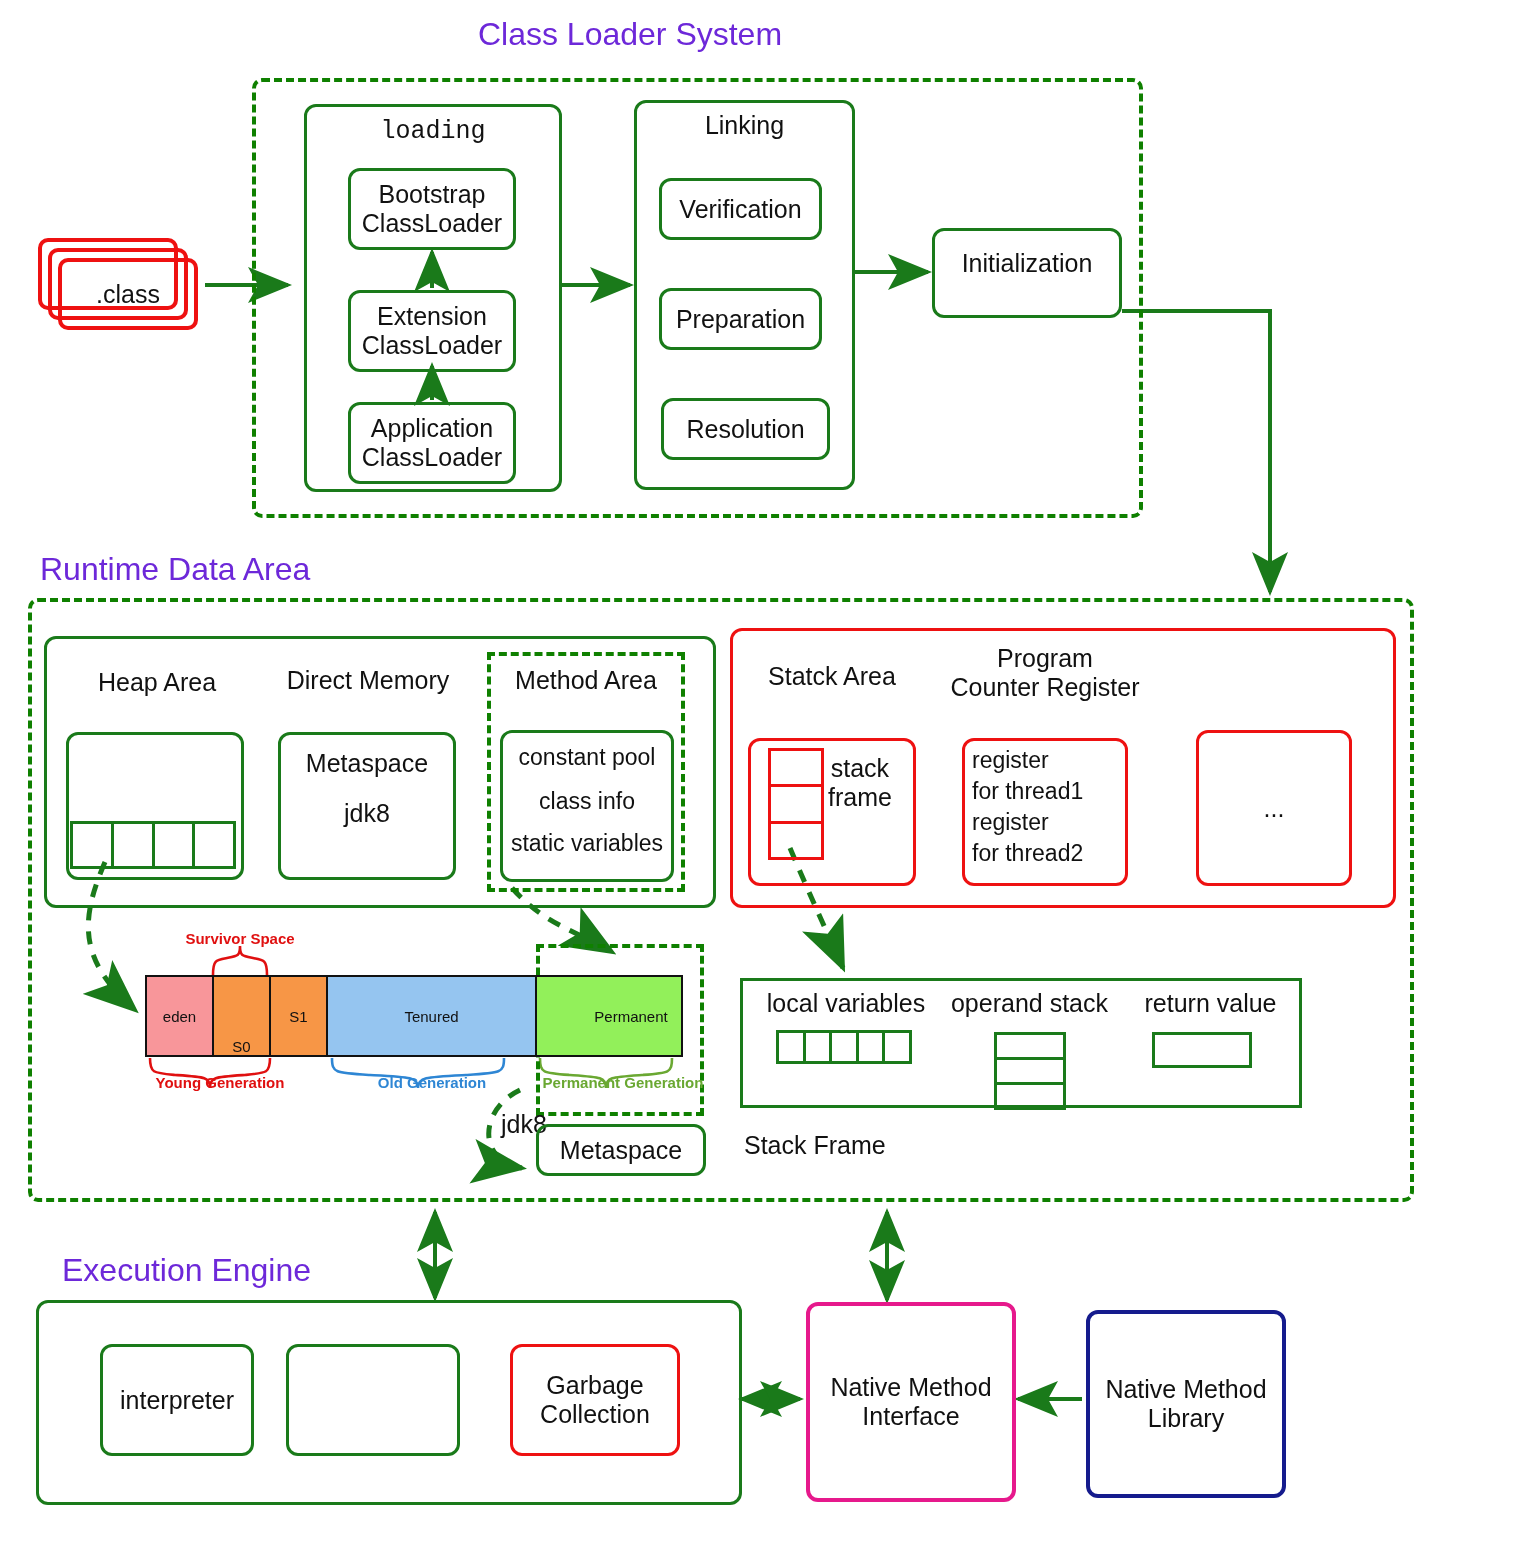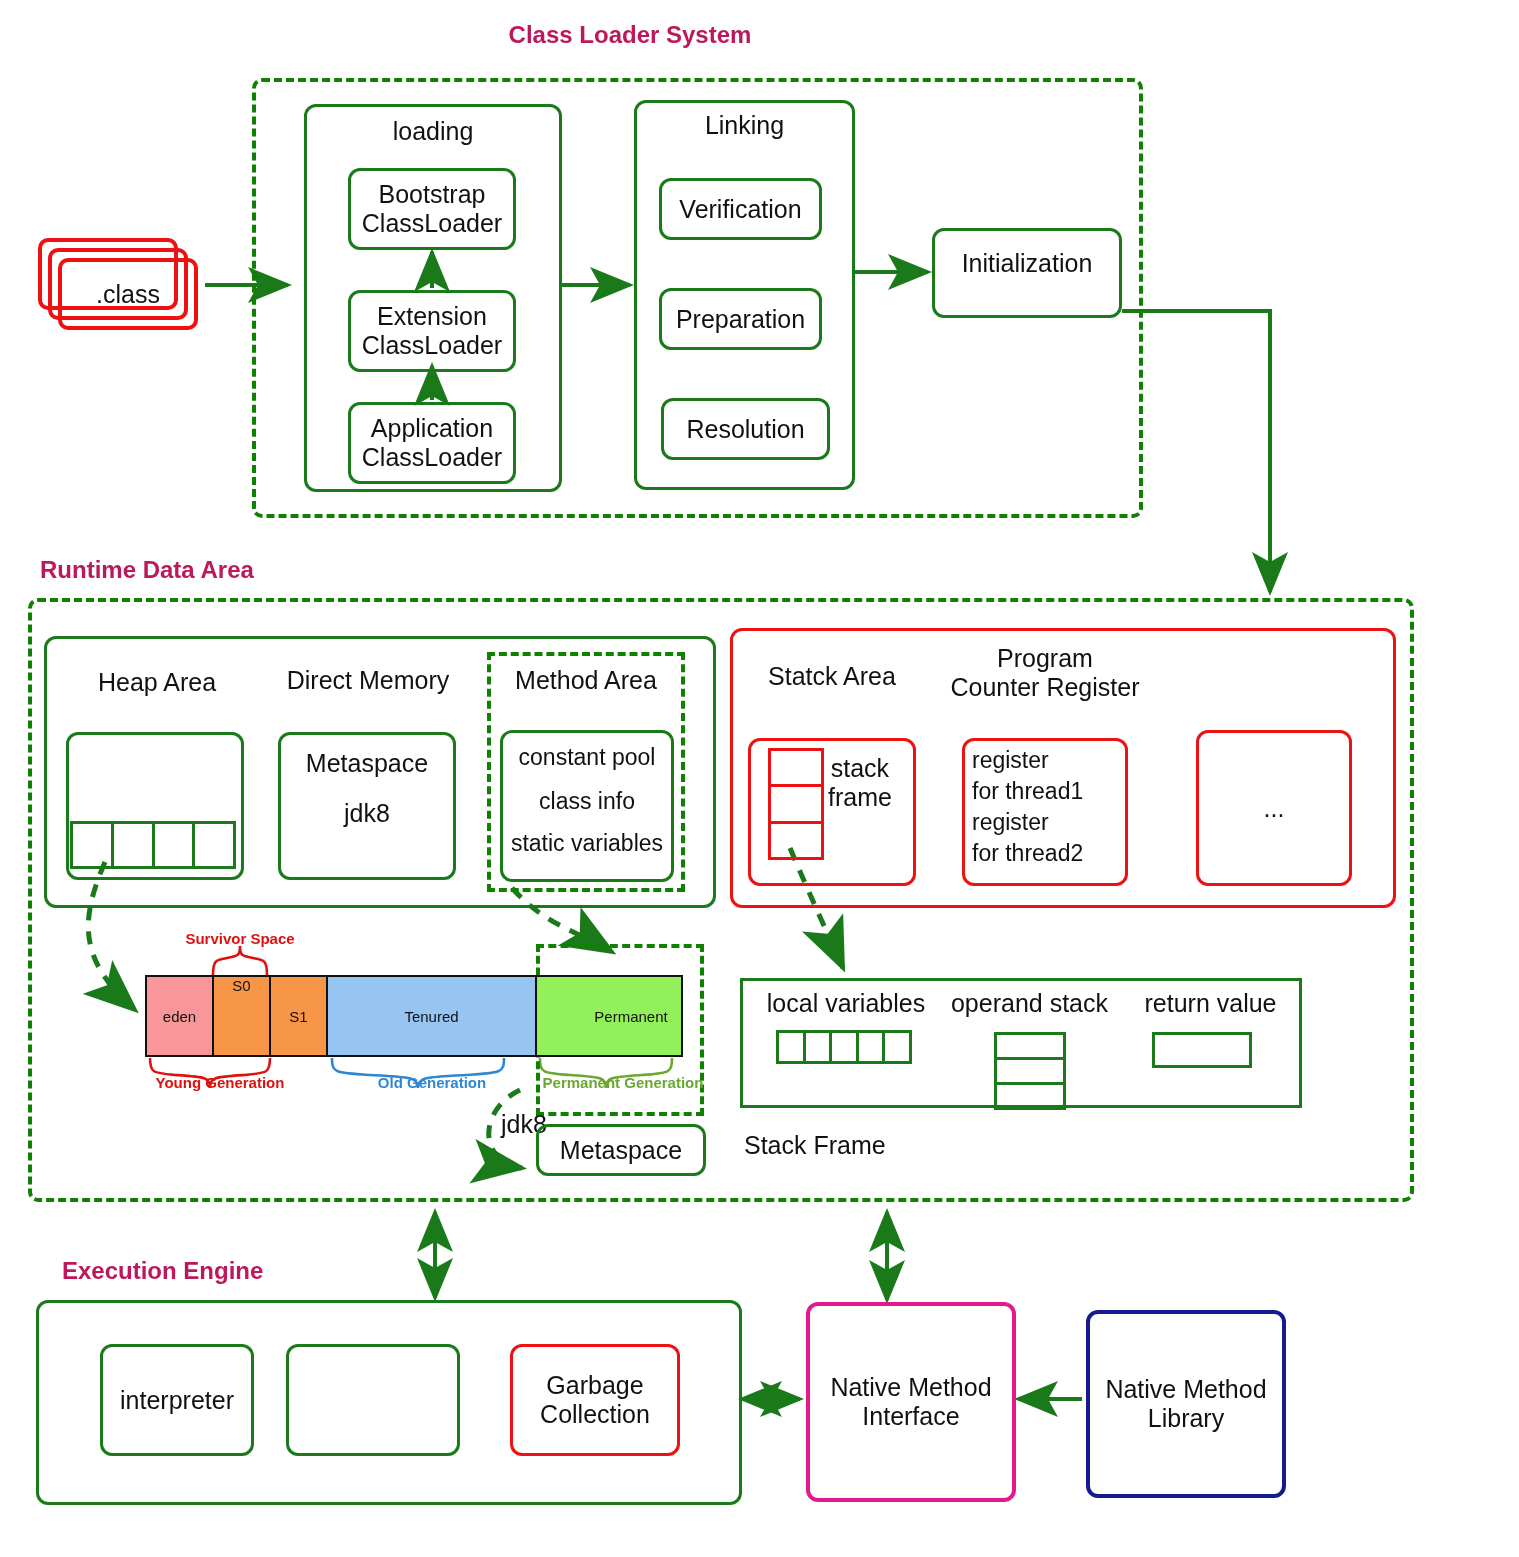--- a/index.html
+++ b/index.html
@@ -28,21 +28,21 @@
   
   .g-solid{border:3px solid #1a7a1a;border-radius:12px;background:transparent;}
   .g-solid-sq{border:3px solid #1a7a1a;background:transparent;}
   .g-dash{border:4px dashed #0f8000;border-radius:10px;background:transparent;}
   .g-dash-sq{border:4px dashed #0f8000;background:transparent;}
   .r-solid{border:3px solid #ee1111;border-radius:12px;background:transparent;}
   .r-solid-sq{border:3px solid #ee1111;background:transparent;}
   .m-solid{border:4px solid #e6198c;border-radius:12px;background:transparent;}
   .b-solid{border:4px solid #151b8d;border-radius:12px;background:transparent;}
 
-  .title{font-size:24px;color:#be185d;font-weight:bold;}
+  .title{font-size:32px;color:#6d28d9;}
   .boxtext{font-size:25px;color:#111;}
   .boxtext-sm{font-size:23px;color:#111;}
   .tiny{font-size:15px;color:#111;}
   .tinyb{font-size:15px;font-weight:bold;}
   .watermark{font-size:17px;color:#c9c9c9;letter-spacing:.5px;margin-top:48px;}
 
   svg.overlay{position:absolute;left:0;top:0;width:1519px;height:1557px;pointer-events:none;}
 </style>
 </head>
 <body>
@@ -103,21 +103,21 @@
   <div class="lbl title" style="left:440px;top:18px;width:380px;height:34px;">Class Loader System</div>
 
   <div class="abs g-dash" style="left:252px;top:78px;width:891px;height:440px;"></div>
 
   <div class="abs r-solid" style="left:38px;top:238px;width:140px;height:72px;border-radius:10px;border-width:4px;"></div>
   <div class="abs r-solid" style="left:48px;top:248px;width:140px;height:72px;border-radius:10px;border-width:4px;"></div>
   <div class="abs r-solid" style="left:58px;top:258px;width:140px;height:72px;border-radius:10px;border-width:4px;"></div>
   <div class="lbl boxtext" style="left:58px;top:258px;width:140px;height:72px;">.class</div>
 
   <div class="abs g-solid" style="left:304px;top:104px;width:258px;height:388px;"></div>
-  <div class="lbl boxtext" style="left:304px;top:114px;width:258px;height:34px;">loading</div>
+  <div class="lbl boxtext" style="left:304px;top:114px;width:258px;height:34px;font-family:Liberation Mono, monospace;">loading</div>
 
   <div class="abs g-solid" style="left:348px;top:168px;width:168px;height:82px;"></div>
   <div class="lbl boxtext" style="left:348px;top:168px;width:168px;height:82px;">Bootstrap
 ClassLoader</div>
 
   <div class="abs g-solid" style="left:348px;top:290px;width:168px;height:82px;"></div>
   <div class="lbl boxtext" style="left:348px;top:290px;width:168px;height:82px;">Extension
 ClassLoader</div>
 
   <div class="abs g-solid" style="left:348px;top:402px;width:168px;height:82px;"></div>
@@ -188,21 +188,21 @@
 
   <div class="abs r-solid" style="left:1196px;top:730px;width:156px;height:156px;"></div>
   <div class="lbl boxtext" style="left:1196px;top:730px;width:156px;height:156px;">...</div>
 
   <div class="abs" style="left:536px;top:944px;width:168px;height:172px;border:4px dashed #0f8000;"></div>
 
   <div class="abs" style="left:145px;top:975px;width:538px;height:82px;display:flex;border:2px solid #111;">
     <div style="width:65px;background:#f8969a;border-right:2px solid #111;display:flex;align-items:center;justify-content:center;">
       <span class="tiny">eden</span>
     </div>
-    <div style="width:55px;background:#f79646;border-right:2px solid #111;display:flex;align-items:flex-start;justify-content:center;">
+    <div style="width:55px;background:#f79646;border-right:2px solid #111;display:flex;align-items:flex-end;justify-content:center;">
       <span class="tiny">S0</span>
     </div>
     <div style="width:55px;background:#f79646;border-right:2px solid #111;display:flex;align-items:center;justify-content:center;">
       <span class="tiny">S1</span>
     </div>
     <div style="width:207px;background:#95c5f0;border-right:2px solid #111;display:flex;align-items:center;justify-content:center;">
       <span class="tiny">Tenured</span>
     </div>
     <div style="flex:1;background:#92f05a;display:flex;align-items:center;justify-content:center;padding-left:44px;">
       <span class="tiny">Permanent</span>

